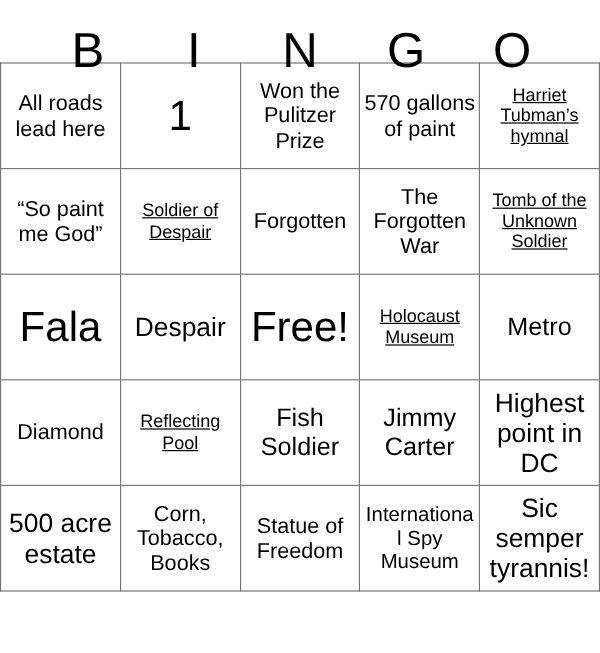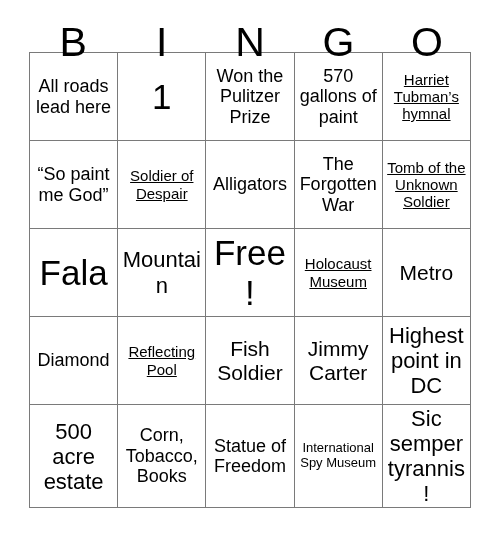--- a/index.html
+++ b/index.html
@@ -32,21 +32,21 @@
     flex: 1 1 20%;
     text-align: center;
     font-size: 41px;
     line-height: 48px;
     font-weight: 400;
     letter-spacing: 0px;
     color: #000000;
     font-family: "Liberation Sans", sans-serif;
   }
   #grid {
-    width: 442px;
+    width: 500px;
     margin: 0 auto;
     border-collapse: collapse;
     table-layout: fixed;
     border: 1px solid #7a7a7a;
   }
   #grid tr { height: 88px; }
   #grid td {
     border: 1px solid #7a7a7a;
     width: 20%;
     height: 88px;
@@ -58,21 +58,21 @@
     font-family: "Liberation Sans", sans-serif;
     line-height: 1.14;
     word-wrap: break-word;
     overflow: hidden;
   }
   .sz-xxl { font-size: 35px; line-height: 1.05; }
   .sz-xl  { font-size: 21px; line-height: 1.06; }
   .sz-lg  { font-size: 22px; line-height: 1.12; }
   .sz-md  { font-size: 18px; line-height: 1.16; }
   .sz-sm  { font-size: 15px; line-height: 1.18; text-decoration: underline; }
-  .sz-xs  { font-size: 13px; line-height: 1.2; }
+  .sz-xs  { font-size: 17px; line-height: 1.2; }
 </style>
 </head>
 <body>
 
 <div id="card">
 
   <div id="header-row">
     <div class="header-letter">B</div>
     <div class="header-letter">I</div>
     <div class="header-letter">N</div>
@@ -85,27 +85,27 @@
       <tr>
         <td class="sz-md">All roads lead here</td>
         <td class="sz-xxl">1</td>
         <td class="sz-md">Won the Pulitzer Prize</td>
         <td class="sz-md">570 gallons of paint</td>
         <td class="sz-sm">Harriet Tubman’s hymnal</td>
       </tr>
       <tr>
         <td class="sz-md">“So paint me God”</td>
         <td class="sz-sm">Soldier of Despair</td>
-        <td class="sz-md">Alligators</td>
+        <td class="sz-md">Forgotten</td>
         <td class="sz-md">The Forgotten War</td>
         <td class="sz-sm">Tomb of the Unknown Soldier</td>
       </tr>
       <tr>
         <td class="sz-xxl">Fala</td>
-        <td class="sz-lg">Mountain</td>
+        <td class="sz-lg">Despair</td>
         <td class="sz-xxl">Free!</td>
         <td class="sz-sm">Holocaust Museum</td>
         <td class="sz-xl">Metro</td>
       </tr>
       <tr>
         <td class="sz-md">Diamond</td>
         <td class="sz-sm">Reflecting Pool</td>
         <td class="sz-xl">Fish Soldier</td>
         <td class="sz-xl">Jimmy Carter</td>
         <td class="sz-lg">Highest point in DC</td>

